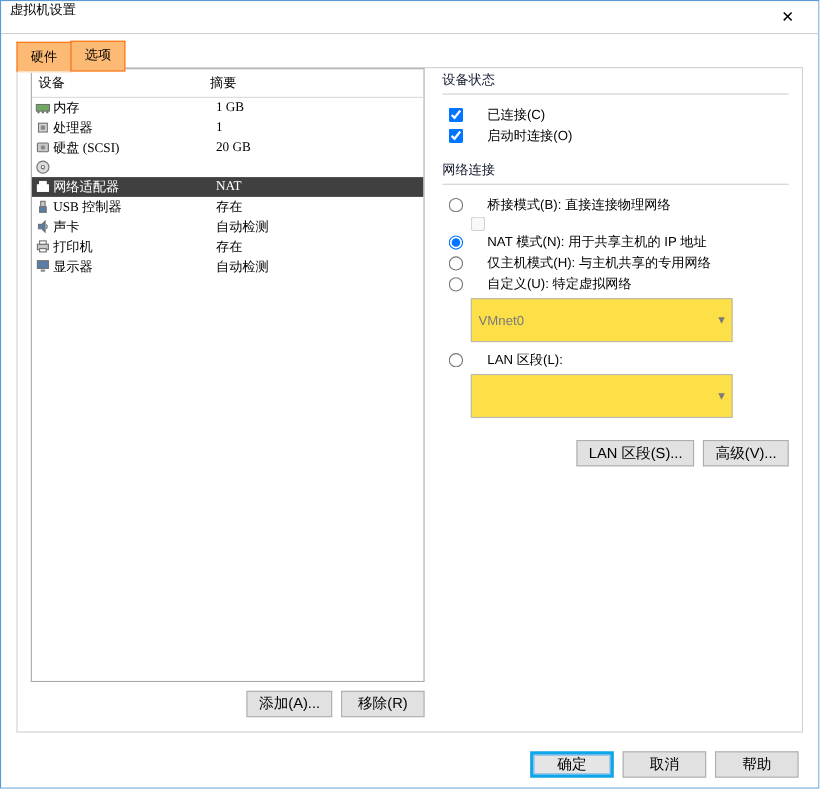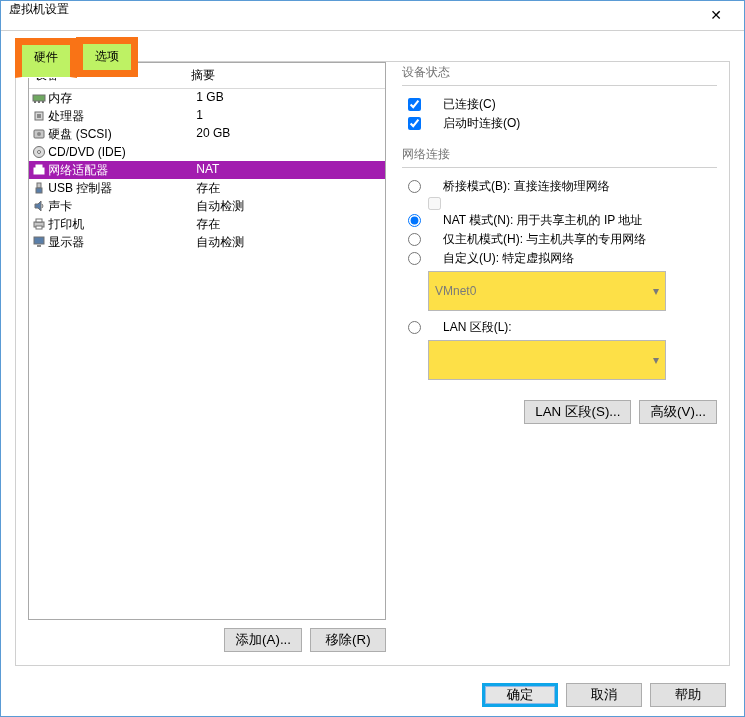--- a/index.html
+++ b/index.html
@@ -3,39 +3,39 @@
 <meta charset="utf-8">
 <style>
   * { box-sizing: border-box; }
   html, body { margin:0; padding:0; font-family: "Microsoft YaHei","Segoe UI",Tahoma,sans-serif; font-size:12px; color:#000; background:#fff; }
   .window { position:relative; width:745px; height:717px; border:1px solid #5a9bd5; background:#fff; }
   .titlebar { height:30px; display:flex; align-items:flex-start; padding:0 8px; border-bottom:1px solid #d0d0d0; }
   .titlebar .title { flex:1; }
   .close-btn { width:40px; height:28px; text-align:center; line-height:28px; font-size:14px; cursor:default; }
   .content { position:absolute; top:30px; bottom:42px; left:0; right:0; }
   .tabs-strip { position:absolute; top:6px; left:14px; display:flex; z-index:2; }
-  .tab { padding:4px 12px 5px; border:7px solid #f97316; background:#bef264; margin-right:-1px; cursor:default; }
+  .tab { padding:4px 12px 5px; border:1px solid #f97316; background:#fdba74; margin-right:-1px; cursor:default; }
   .tab.active { border-bottom:1px solid #fff; position:relative; top:1px; }
   .panel { position:absolute; top:30px; left:14px; right:14px; bottom:8px; border:1px solid #d0d0d0; padding:0 12px; }
   .two-col { display:flex; height:100%; gap:16px; }
   .left-col { width:358px; display:flex; flex-direction:column; }
   .right-col { flex:1; padding-top:2px; }
   .device-list { border:1px solid #a9a9a9; height:558px; overflow:hidden; }
   .hdr { display:flex; border-bottom:1px solid #d9d9d9; }
   .hdr .th { padding:4px 6px; }
   .col-dev { width:156px; }
   .row { display:flex; align-items:center; height:18px; padding:0 2px; }
-  .row.selected { background:#a21caf; color:#fff; }
+  .row.selected { background:#404040; color:#fff; }
   .icon { width:16px; height:16px; display:inline-flex; align-items:center; justify-content:center; }
-  .rowtxt { display:flex; width:100%; }
+  .rowtxt { display:flex; width:100%;font-family:Liberation Serif, serif; }
   .rowtxt .dev { width:150px; padding-left:2px; white-space:nowrap; overflow:hidden; text-overflow:ellipsis; }
   .rowtxt .smry { flex:1; white-space:nowrap; overflow:hidden; text-overflow:ellipsis; }
   .left-btns { display:flex; justify-content:flex-end; gap:8px; margin-top:8px; }
   .btn { min-width:76px; height:24px; background:#e1e1e1; border:1px solid #adadad; padding:0 10px; cursor:default; }
-  .group-title { color:#737373; margin-bottom:4px; }
+  .group-title { color:#0f172a; margin-bottom:4px; }
   .group-box { border-top:1px solid #d0d0d0; padding:8px 0 12px 6px; }
   .chk, .rad { display:flex; align-items:center; gap:22px; margin:2px 0; }
   .chk input, .rad input { margin:0; }
   .rad.disabled, .chk.disabled { color:#888; }
   .indent1 { margin-left:20px; }
   .combo { display:flex; align-items:center; width:238px; height:40px; background:#fde047; border:1px solid #b8b8b8; color:#7a7a7a; padding:0 6px; margin:4px 0 8px 20px; position:relative; }
   .combo .caret { position:absolute; right:6px; top:50%; transform:translateY(-50%); }
   .right-actions { display:flex; justify-content:flex-end; gap:8px; margin-top:0; }
   .footer { position:absolute; bottom:0; left:0; right:0; height:42px; display:flex; justify-content:flex-end; align-items:center; padding:0 18px; gap:8px; }
   .btn.primary { background:#e5e5e5; border:3px solid #0ea5e9; box-shadow:0 0 0 1px #8cb8e8 inset; }
@@ -104,21 +104,20 @@
                   </span>
                 </div>
                 <div class="row">
                   <span class="icon">
                     <svg width="14" height="14">
                       <circle cx="7" cy="7" r="5.5" fill="#dcdcdc" stroke="#707070"></circle>
                       <circle cx="7" cy="7" r="1.5" fill="#fff" stroke="#707070"></circle>
                     </svg>
                   </span>
     <span class="rowtxt">
-                    <span class="dev">CD/DVD (IDE)</span>
                   </span>
                 </div>
                 <div class="row selected">
                   <span class="icon">
                     <svg width="14" height="14">
                       <rect x="2" y="5" width="10" height="6" fill="#fff" stroke="#fff"></rect>
                       <rect x="4" y="2" width="6" height="3" fill="#fff" stroke="#fff"></rect>
                     </svg>
                   </span>
     <span class="rowtxt">

